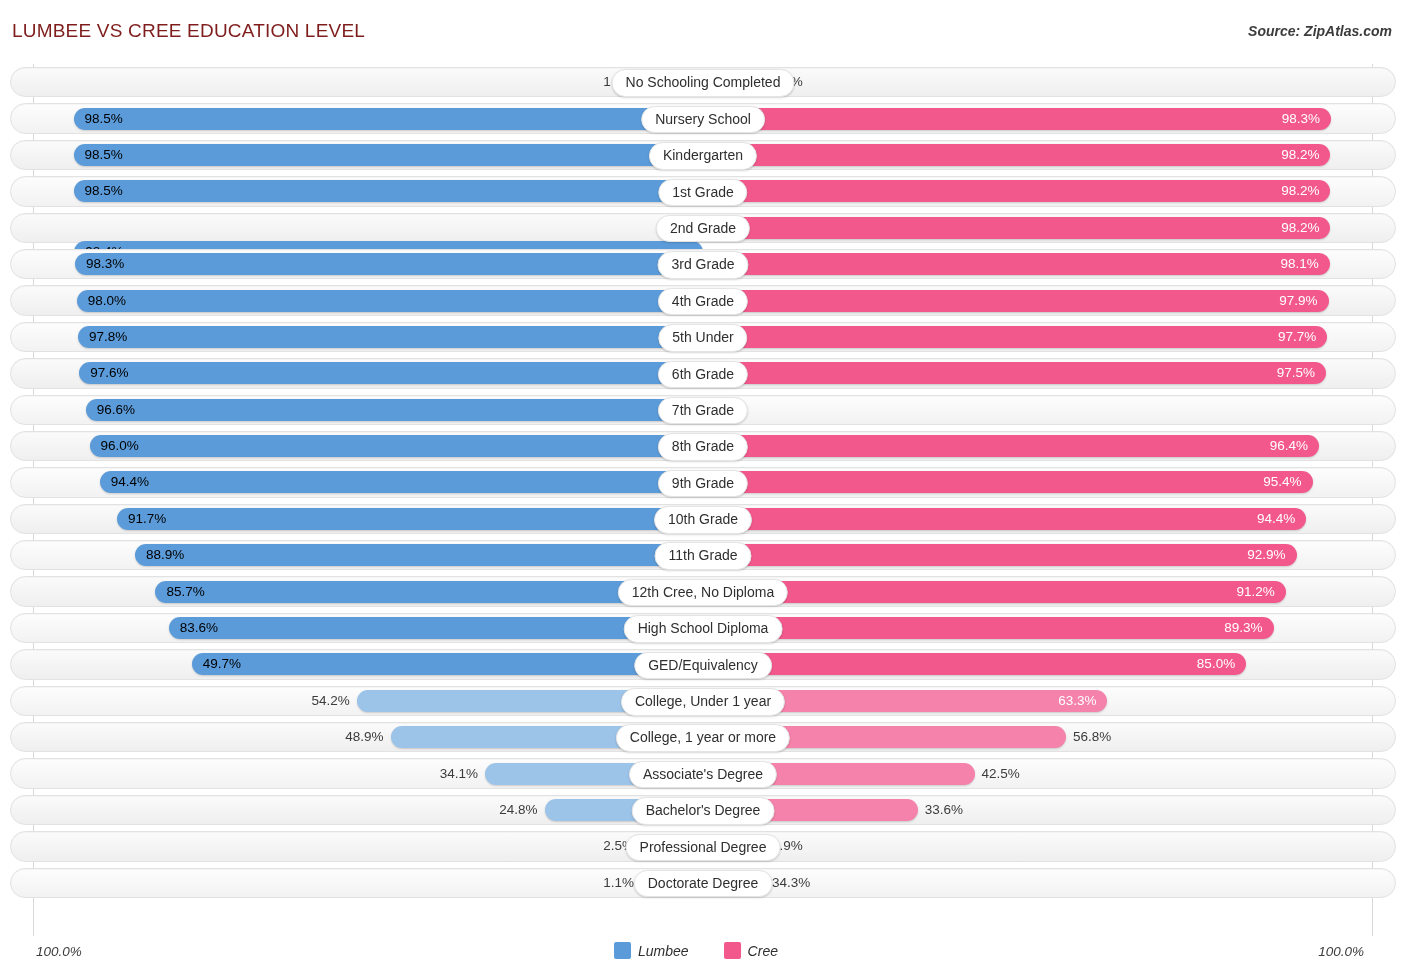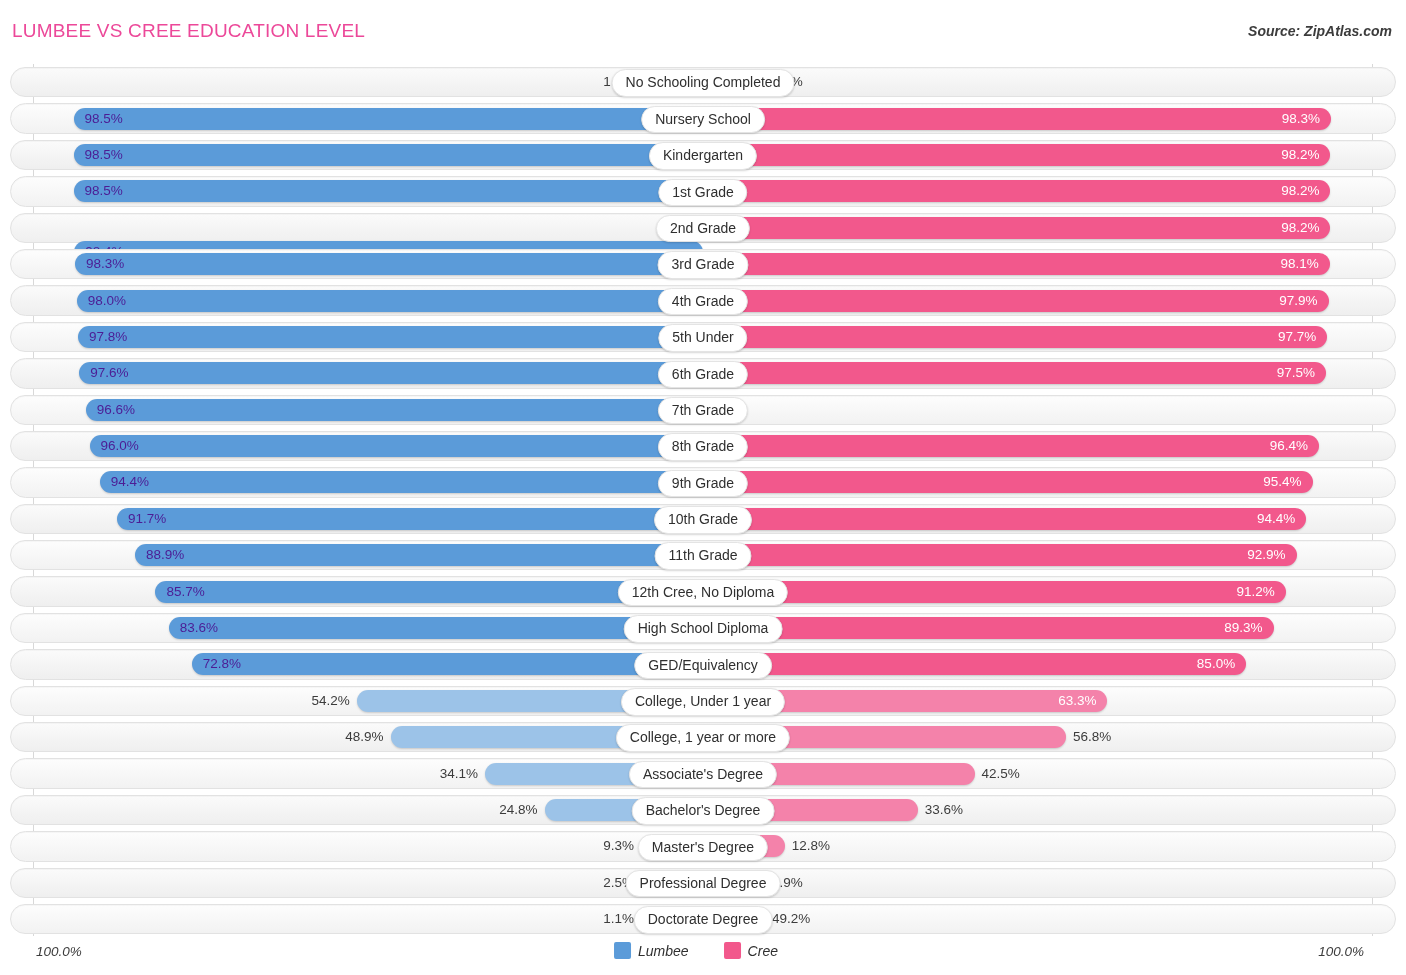--- a/index.html
+++ b/index.html
@@ -27,21 +27,21 @@
     top: 0;
     left: 0;
     width: 1406px;
     height: 62px;
   }
   .chart-title {
     position: absolute;
     left: 12px;
     top: 20px;
     font-size: 19px;
-    color: #ec4899;
+    color: #7f1d1d;
     letter-spacing: 0.2px;
     white-space: nowrap;
   }
   .chart-source {
     position: absolute;
     right: 14px;
     top: 23px;
     font-size: 14px;
     font-style: italic;
     font-weight: bold;
@@ -114,21 +114,21 @@
   .val {
     position: absolute;
     top: 0;
     height: 22px;
     line-height: 22px;
     font-size: 13.5px;
     white-space: nowrap;
   }
   .val-in-left {
     left: 11px;
-    color: #4c1d95;
+    color: #000000;
     text-align: right;
   }
   .val-in-right {
     right: 11px;
     color: #ffffff;
   }
   .val-out-left {
     right: 100%;
     margin-right: 7px;
     color: #3c3c3c;
@@ -406,21 +406,21 @@
             <div class="bar bar-right" style="width: 570.627px;">
               <span class="val val-in-right">89.3%</span>
             </div>
           </div>
           <div class="cat-label">High School Diploma</div>
         </div>
         <div class="row">
           <div class="row-track"></div>
           <div class="bars">
             <div class="bar bar-left" style="width: 511.2px;">
-              <span class="val val-in-left">72.8%</span>
+              <span class="val val-in-left">49.7%</span>
             </div>
             <div class="bar bar-right" style="width: 543.15px;">
               <span class="val val-in-right">85.0%</span>
             </div>
           </div>
           <div class="cat-label">GED/Equivalency</div>
         </div>
         <div class="row alt">
           <div class="row-track"></div>
           <div class="bars">
@@ -462,52 +462,40 @@
           <div class="bars">
             <div class="bar bar-left pale" style="width: 158.472px;">
               <span class="val val-out-left">24.8%</span>
             </div>
             <div class="bar bar-right pale2" style="width: 214.704px;">
               <span class="val val-out-right">33.6%</span>
             </div>
           </div>
           <div class="cat-label">Bachelor's Degree</div>
         </div>
-        <div class="row alt">
-          <div class="row-track"></div>
-          <div class="bars">
-            <div class="bar bar-left pale" style="width: 62px;">
-              <span class="val val-out-left">9.3%</span>
-            </div>
-            <div class="bar bar-right pale2" style="width: 81.792px;">
-              <span class="val val-out-right">12.8%</span>
-            </div>
-          </div>
-          <div class="cat-label">Master's Degree</div>
-        </div>
         <div class="row">
           <div class="row-track"></div>
           <div class="bars">
             <div class="bar bar-left pale" style="width: 62px;">
               <span class="val val-out-left">2.5%</span>
             </div>
             <div class="bar bar-right pale2" style="width: 62px;">
               <span class="val val-out-right">3.9%</span>
             </div>
           </div>
           <div class="cat-label">Professional Degree</div>
         </div>
         <div class="row alt">
           <div class="row-track"></div>
           <div class="bars">
             <div class="bar bar-left pale" style="width: 62px;">
               <span class="val val-out-left">1.1%</span>
             </div>
             <div class="bar bar-right pale" style="width: 62px;">
-              <span class="val val-out-right">49.2%</span>
+              <span class="val val-out-right">34.3%</span>
             </div>
           </div>
           <div class="cat-label">Doctorate Degree</div>
         </div>
       </div>
   </div>
 
   <div class="footer">
     <div class="axis-min">100.0%</div>
     <div class="axis-max">100.0%</div>

